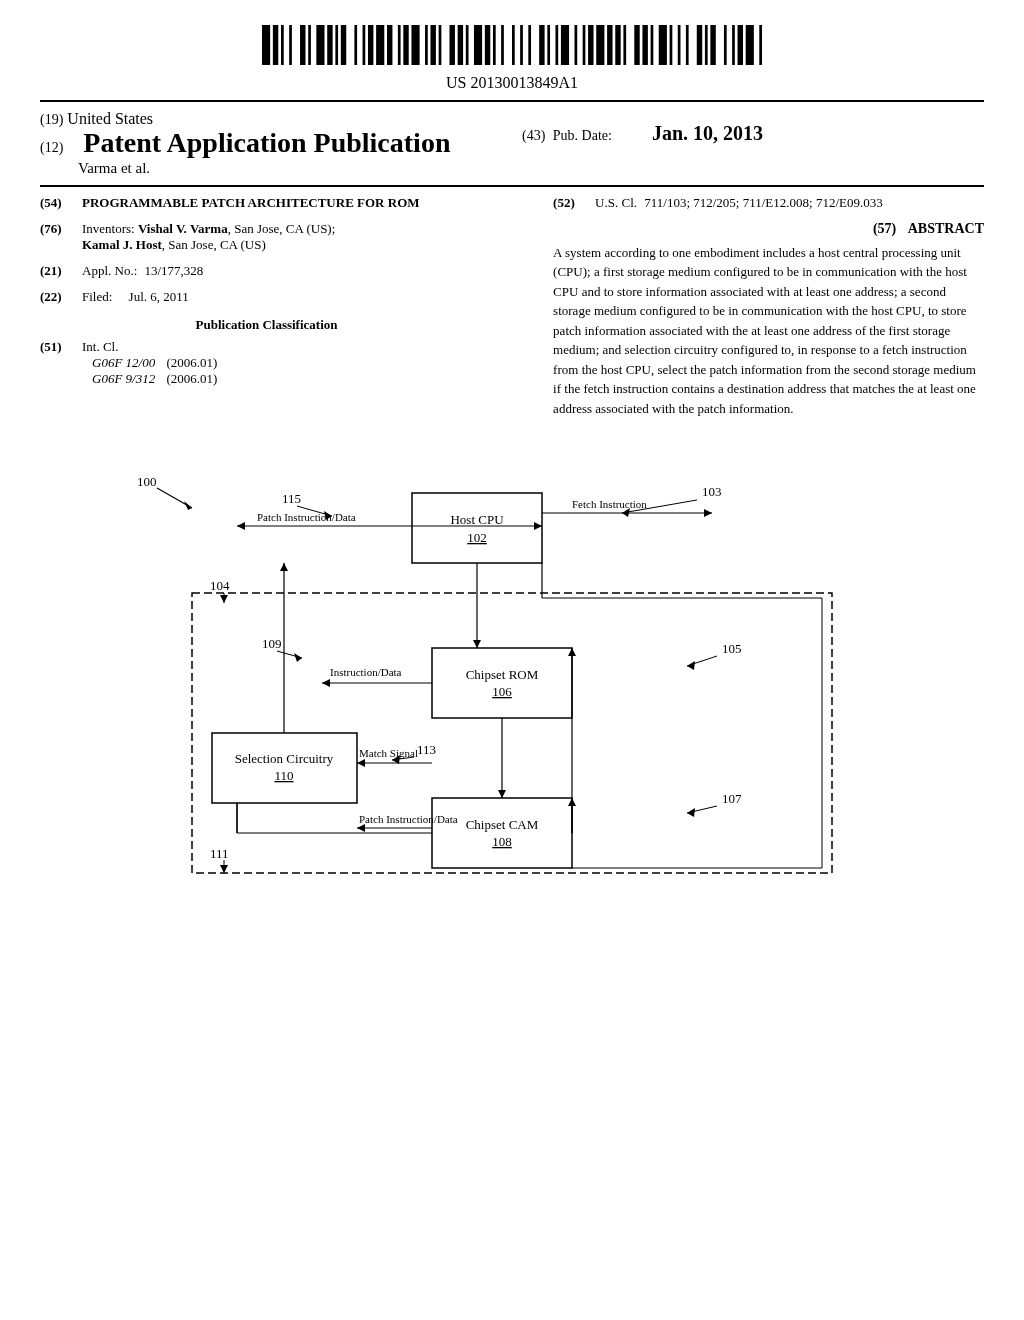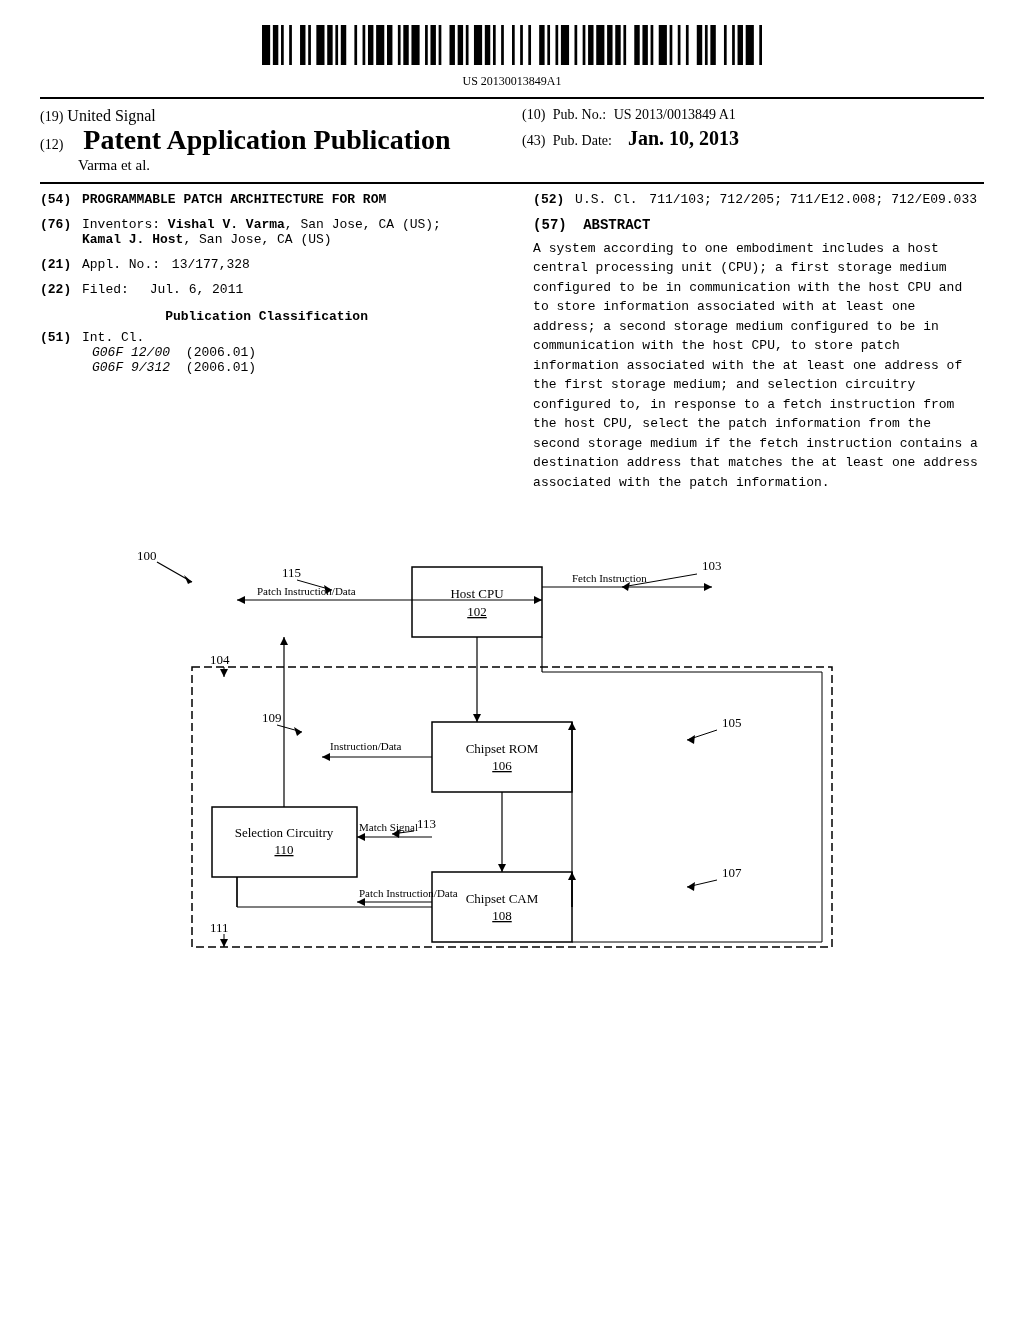--- a/index.html
+++ b/index.html
@@ -11,21 +11,21 @@
       padding: 20px 40px;
       color: #000;
     }
 
     
     .barcode-area {
       text-align: center;
       margin-bottom: 4px;
     }
     .patent-number-top {
-      font-size: 12px;
+      font-size: 16px;
       text-align: center;
       margin-bottom: 8px;
     }
 
     
     .header-section {
       display: flex;
       align-items: flex-start;
       margin-bottom: 6px;
     }
@@ -48,21 +48,21 @@
 
     
     .divider {
       border-top: 2px solid #000;
       margin: 8px 0;
     }
 
     
     .two-col {
       display: flex;
-      font-family: Liberation Mono, monospace;
+      gap: 20px;
     }
     .col-left {
       flex: 0 0 48%;
     }
     .col-right {
       flex: 1;
       margin-left: 40px;
     }
 
     
@@ -93,21 +93,21 @@
       display: flex;
       gap: 30px;
       font-size: 13px;
       margin-left: 10px;
     }
 
     
     .abstract-title {
       font-size: 14px;
       font-weight: bold;
-      text-align: left;
+      text-align: right;
       margin-bottom: 6px;
     }
     .abstract-text {
       font-size: 13px;
       line-height: 1.5;
       text-align: left;
     }
 
     .us-cl-row {
       display: flex;
@@ -209,37 +209,32 @@
 </div>
 
 <div class="patent-number-top">US 20130013849A1</div>
 
 <div class="divider"></div>
 
 <div class="header-section">
   <div class="header-left">
     <div>
       <span style="font-size:14px;">(19)</span>
-      <span style="font-size:16px;">United Signal</span>
+      <span style="font-size:16px;">United States</span>
     </div>
     <div style="display:flex; align-items:baseline; gap:20px;">
       <span style="font-size:14px;">(12)</span>
       <span class="patent-title-large">Patent Application Publication</span>
     </div>
     <div>
       <span style="margin-left:38px; font-size:15px;">Varma et al.</span>
     </div>
   </div>
   <div class="header-right">
-    <div class="pub-number-line">
-      <span>(10)</span>
-      <span style="margin-left:4px;">Pub. No.:</span>
-      <span style="margin-left:4px;">US 2013/0013849 A1</span>
-    </div>
-    <div style="display:flex; align-items:baseline; gap:16px;">
+    <div style="display:flex; align-items:baseline; gap:40px;margin-top:12px;">
       <span style="font-size:14px;">
         <span>(43)</span>
         <span style="margin-left:4px;">Pub. Date:</span>
       </span>
       <span style="font-size:20px; font-weight:bold;">Jan. 10, 2013</span>
     </div>
   </div>
 </div>
 
 <div class="divider"></div>

